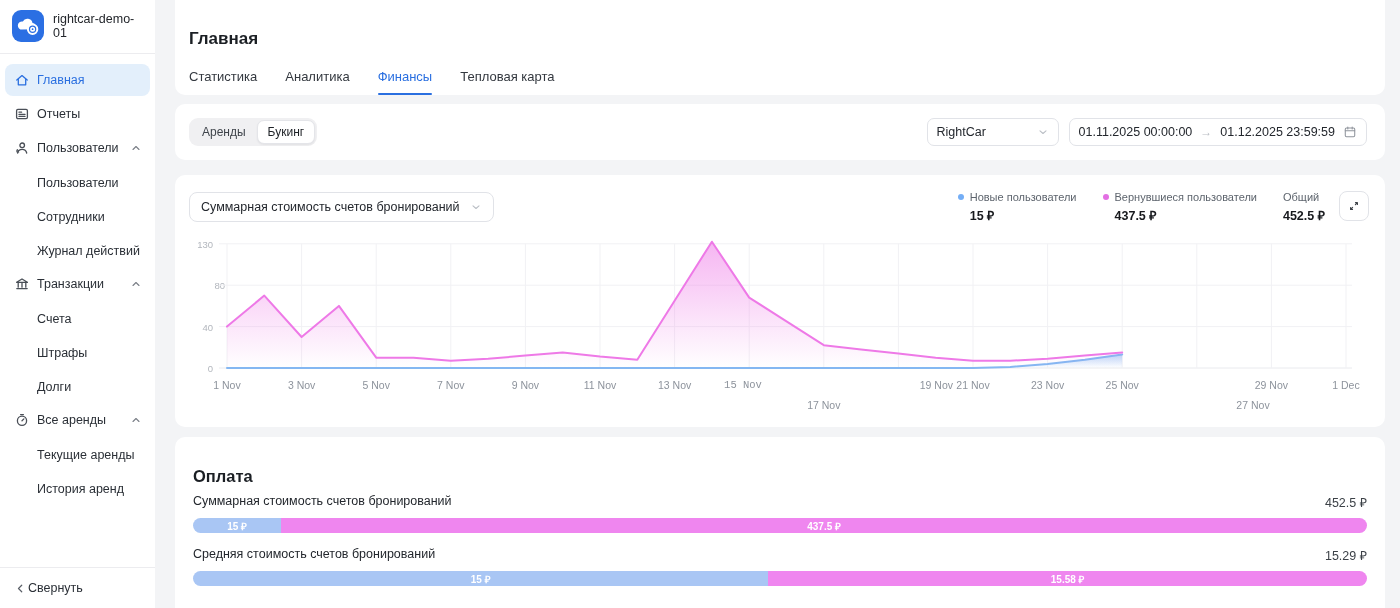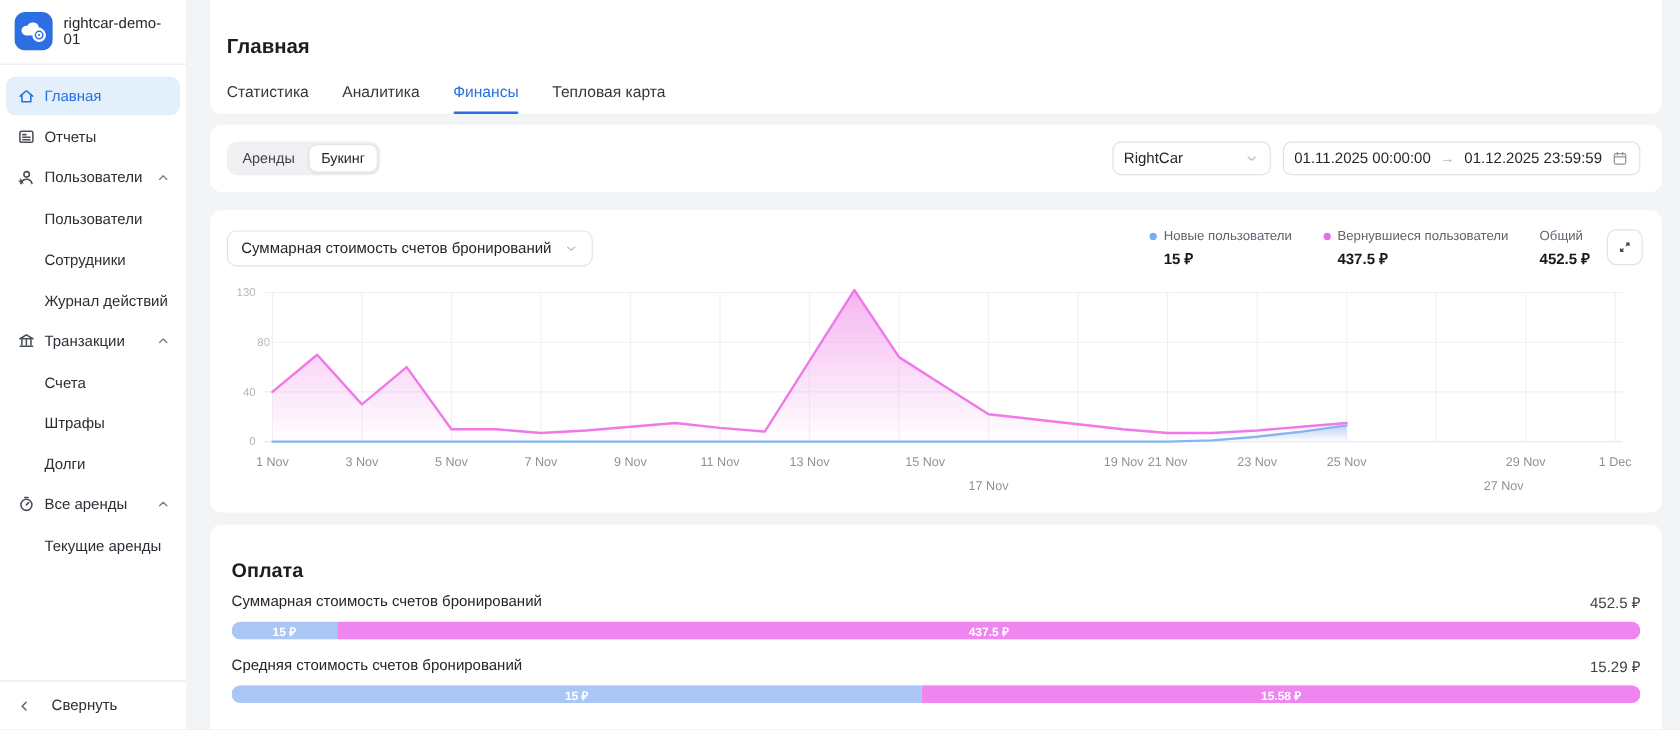--- a/index.html
+++ b/index.html
@@ -12,21 +12,21 @@
   .sb-name{font-size:12.5px;color:#23262b;font-weight:400}
   .sb-divider{height:1px;background:#ececef;margin:0}
   .sb-nav{padding:10px 5px 0 5px}
   .sb-item{position:relative;display:flex;align-items:center;gap:7px;height:32px;padding:0 8px 0 9px;margin-bottom:2px;border-radius:8px;font-size:12.5px;color:#2a2f36;cursor:pointer}
   .sb-item .sb-ic{display:flex;width:16px;height:16px;color:#4a4f57;flex:0 0 16px}
   .sb-item.active{background:#e3effb;color:#2a6fe0;font-weight:400}
   .sb-item.active .sb-ic{color:#2a6fe0}
   .sb-item .chev{margin-left:auto;color:#7a7f87;display:flex}
   .sb-sub{display:flex;align-items:center;height:34px;padding-left:32px;font-size:12.5px;color:#2a2f36;cursor:pointer}
   .sb-foot{position:absolute;left:0;bottom:0;width:155px;border-top:1px solid #ececef;background:#fff}
-  .sb-collapse{display:flex;align-items:center;gap:16px;height:40px;padding:0 14px;font-size:12.5px;color:#2a2f36;cursor:pointer}
+  .sb-collapse{display:flex;align-items:center;gap:1px;height:40px;padding:0 14px;font-size:12.5px;color:#2a2f36;cursor:pointer}
   .sb-collapse .sb-ic{display:flex;color:#5a5f67}
 
   
   .card{position:absolute;left:175px;width:1210px;background:#fff;border-radius:10px}
   .header-card{top:0;height:95px;border-top-left-radius:0;border-top-right-radius:0}
   .filter-card{top:104px;height:56px}
   .chart-card{top:175px;height:252px}
   .payment-card{top:437px;height:190px}
 
   
@@ -169,20 +169,23 @@
         </span>
         <span>Все аренды</span>
         <span class="chev">
             <svg width="12" height="12" viewBox="0 0 16 16" fill="none" stroke="currentColor" stroke-width="1.5" stroke-linecap="round" stroke-linejoin="round">
               <polyline points="4,10 8,6 12,10"></polyline>
             </svg>
           </span>
       </div>
       <div class="sb-sub">
           <span>Текущие аренды</span>
+        </div>
+      <div class="sb-sub">
+          <span>История аренд</span>
         </div>
     </nav>
 
     <div class="sb-foot">
       <div class="sb-collapse">
         <span class="sb-ic">
             <svg width="13" height="13" viewBox="0 0 16 16" fill="none" stroke="currentColor" stroke-width="1.5" stroke-linecap="round" stroke-linejoin="round">
               <polyline points="9.5,4 5.5,8 9.5,12"></polyline>
             </svg>
           </span>
@@ -316,21 +319,21 @@
           </svg>
       </div>
       <div>
           <span class="xlabel" style="left: 16px;">1 Nov</span>
           <span class="xlabel" style="left: 90.6px;">3 Nov</span>
           <span class="xlabel" style="left: 165.2px;">5 Nov</span>
           <span class="xlabel" style="left: 239.8px;">7 Nov</span>
           <span class="xlabel" style="left: 314.4px;">9 Nov</span>
           <span class="xlabel" style="left: 389px;">11 Nov</span>
           <span class="xlabel" style="left: 463.6px;">13 Nov</span>
-          <span class="xlabel" style="left: 560px;">15 Nov</span>
+          <span class="xlabel" style="left: 532px; font-family: Liberation Mono, monospace;">15 Nov</span>
           <span class="xlabel" style="left: 612.8px; margin-top: 20px;">17 Nov</span>
           <span class="xlabel" style="left: 687.4px; margin-left: 38px;">19 Nov</span>
           <span class="xlabel" style="left: 762px;">21 Nov</span>
           <span class="xlabel" style="left: 836.6px;">23 Nov</span>
           <span class="xlabel" style="left: 911.2px;">25 Nov</span>
           <span class="xlabel" style="left: 1042px; margin-top: 20px;">27 Nov</span>
           <span class="xlabel" style="left: 1060.4px;">29 Nov</span>
           <span class="xlabel" style="left: 1135px;">1 Dec</span>
         </div>
     </div>

